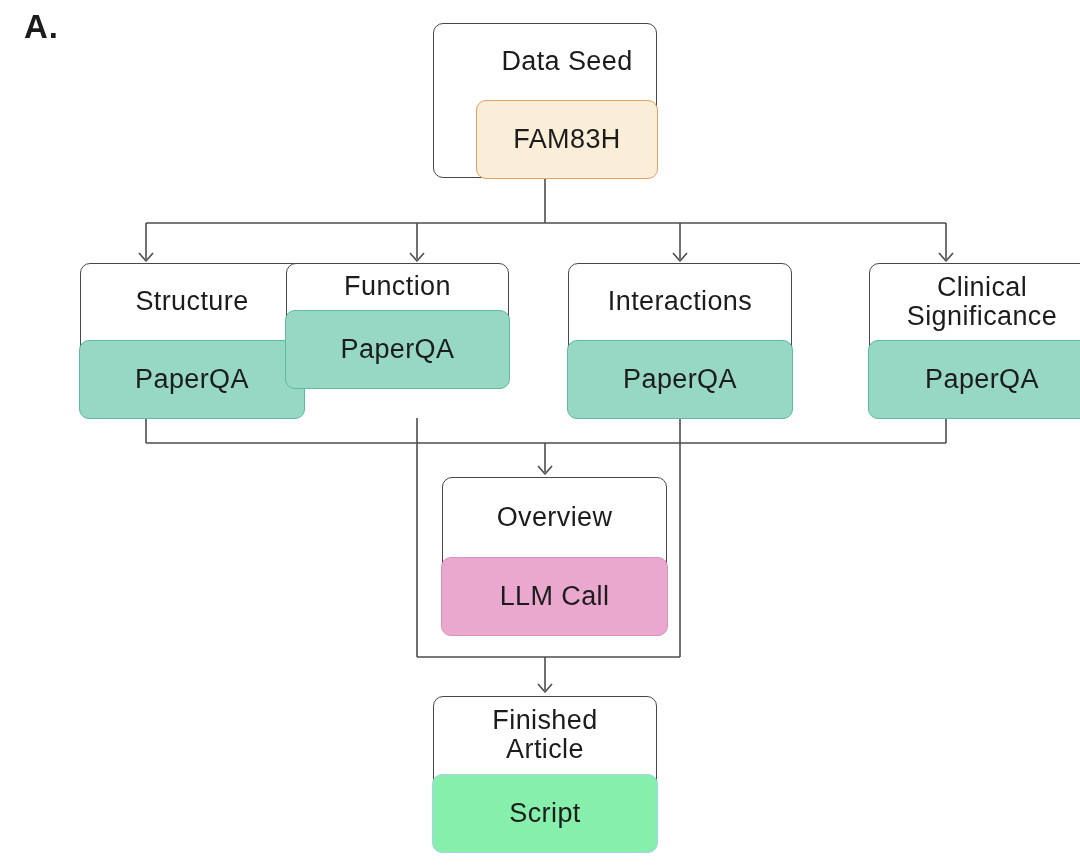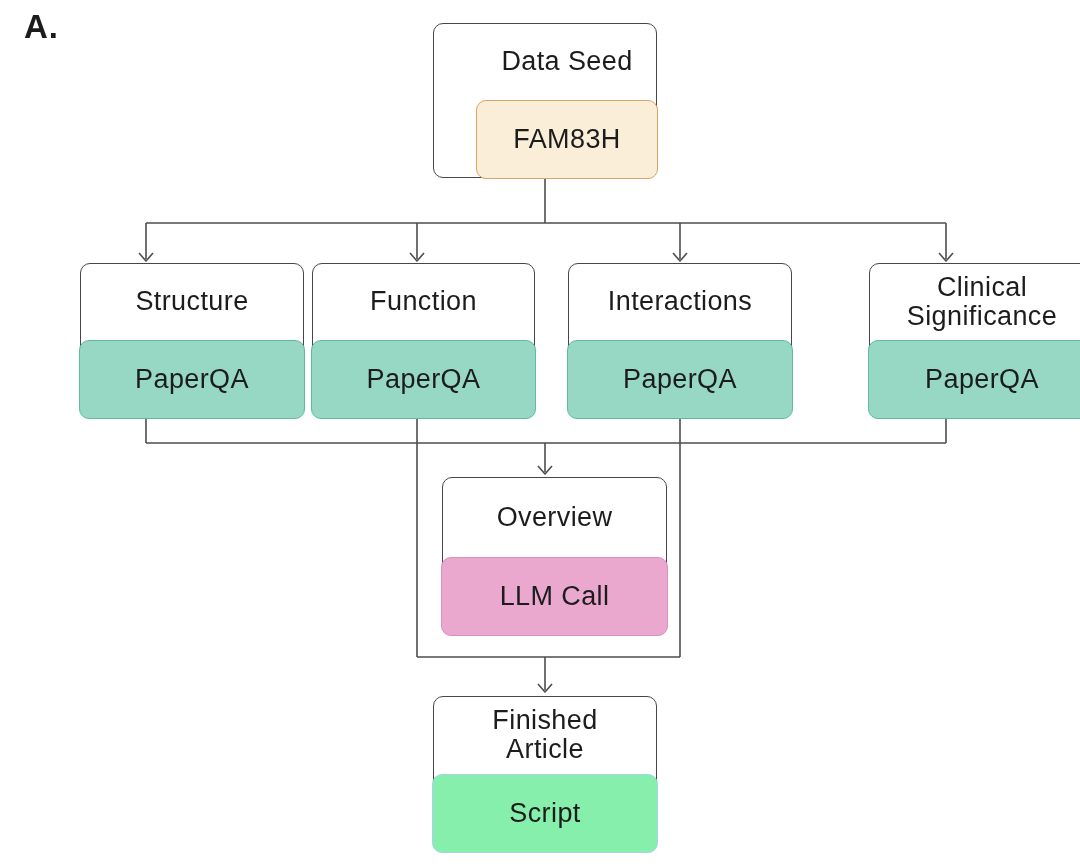--- a/index.html
+++ b/index.html
@@ -99,21 +99,21 @@
     </div>
   </div>
 
   <div class="node" style="left:44px; top:263px; width:224px; height:155px;margin-left:36px;">
     <div class="node-title">Structure</div>
     <div class="node-tag" style="background: rgb(150, 216, 195); border-color: rgb(95, 186, 161);">
       <span>PaperQA</span>
     </div>
   </div>
 
-  <div class="node" style="left:312px; top:263px; width:223px; height:155px;">
+  <div class="node" style="left:286px; top:263px; width:223px; height:125px;">
     <div class="node-title">Function</div>
     <div class="node-tag" style="background: rgb(150, 216, 195); border-color: rgb(95, 186, 161);">
       <span>PaperQA</span>
     </div>
   </div>
 
   <div class="node" style="left:568px; top:263px; width:224px; height:155px;">
     <div class="node-title">Interactions</div>
     <div class="node-tag" style="background: rgb(150, 216, 195); border-color: rgb(95, 186, 161);">
       <span>PaperQA</span>

